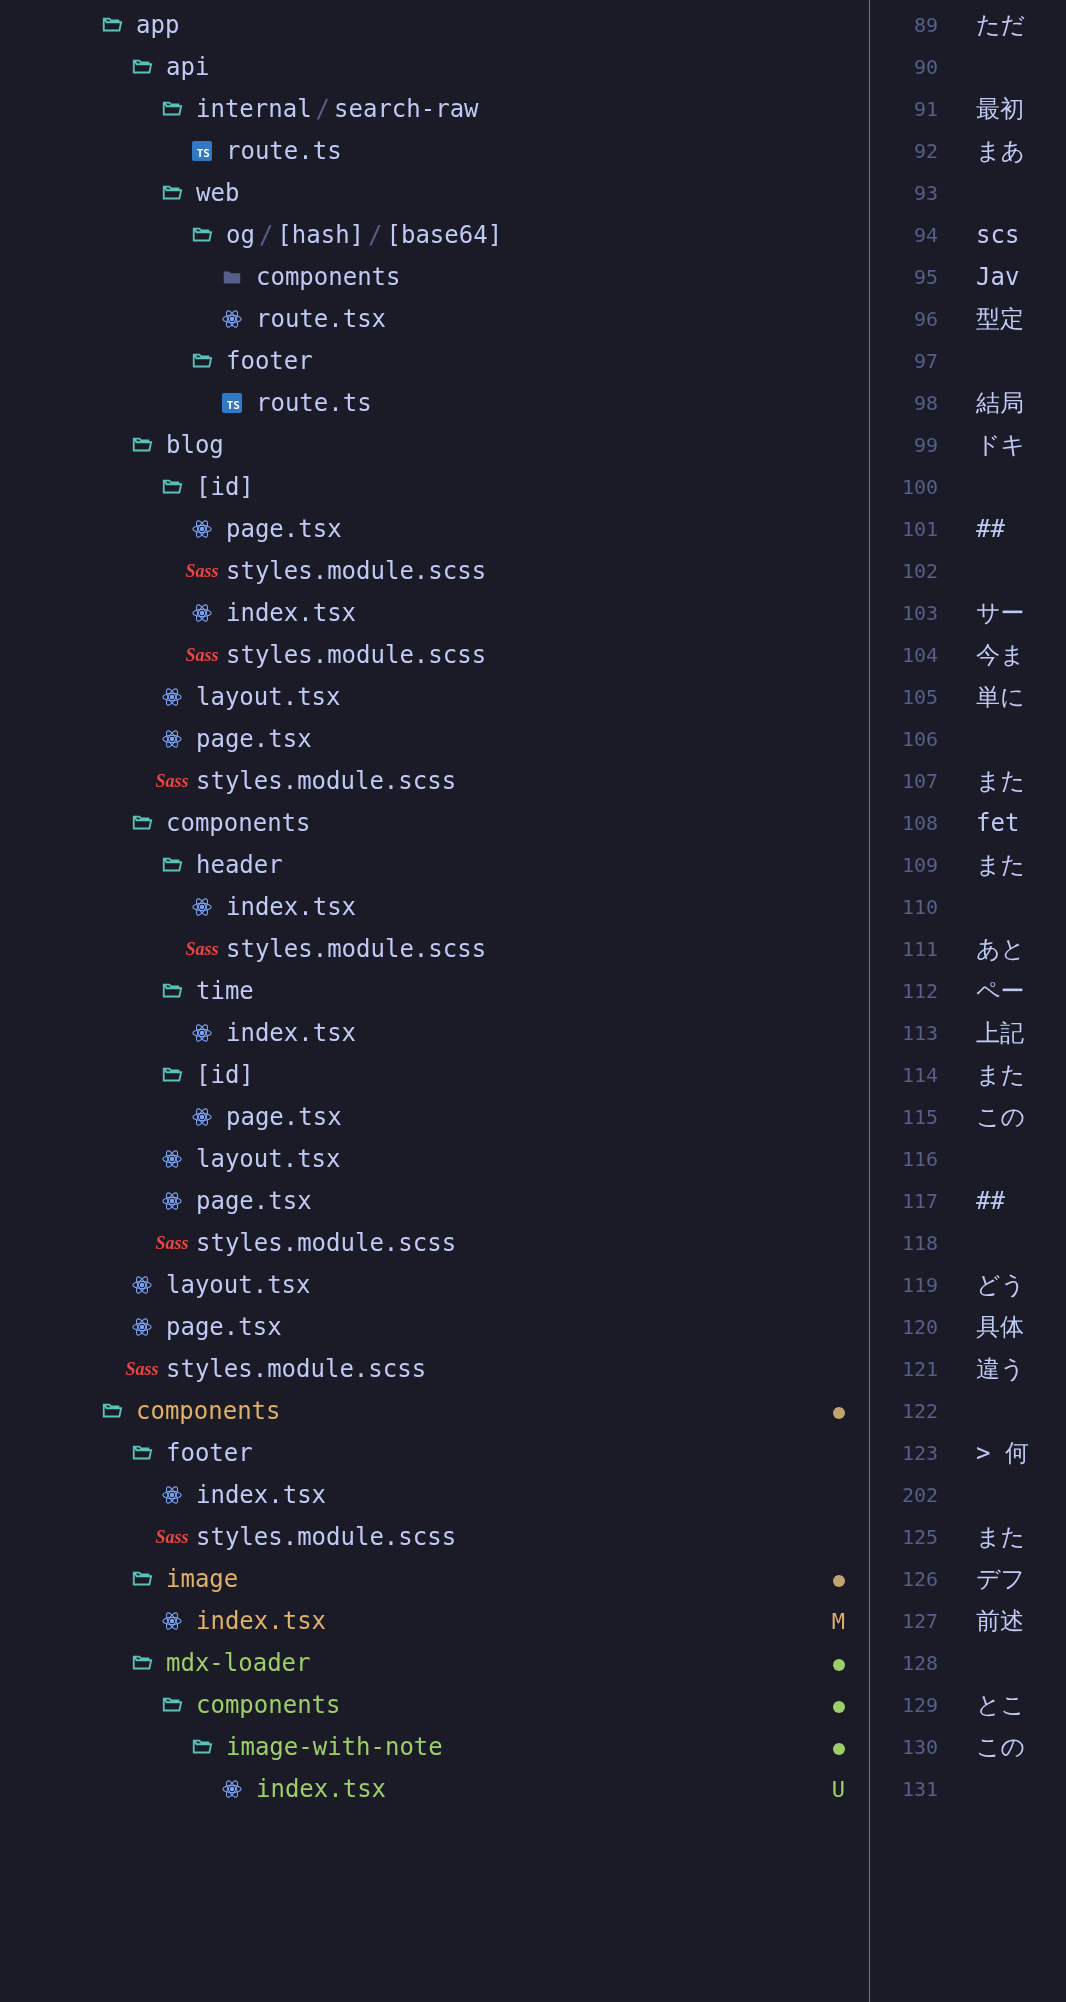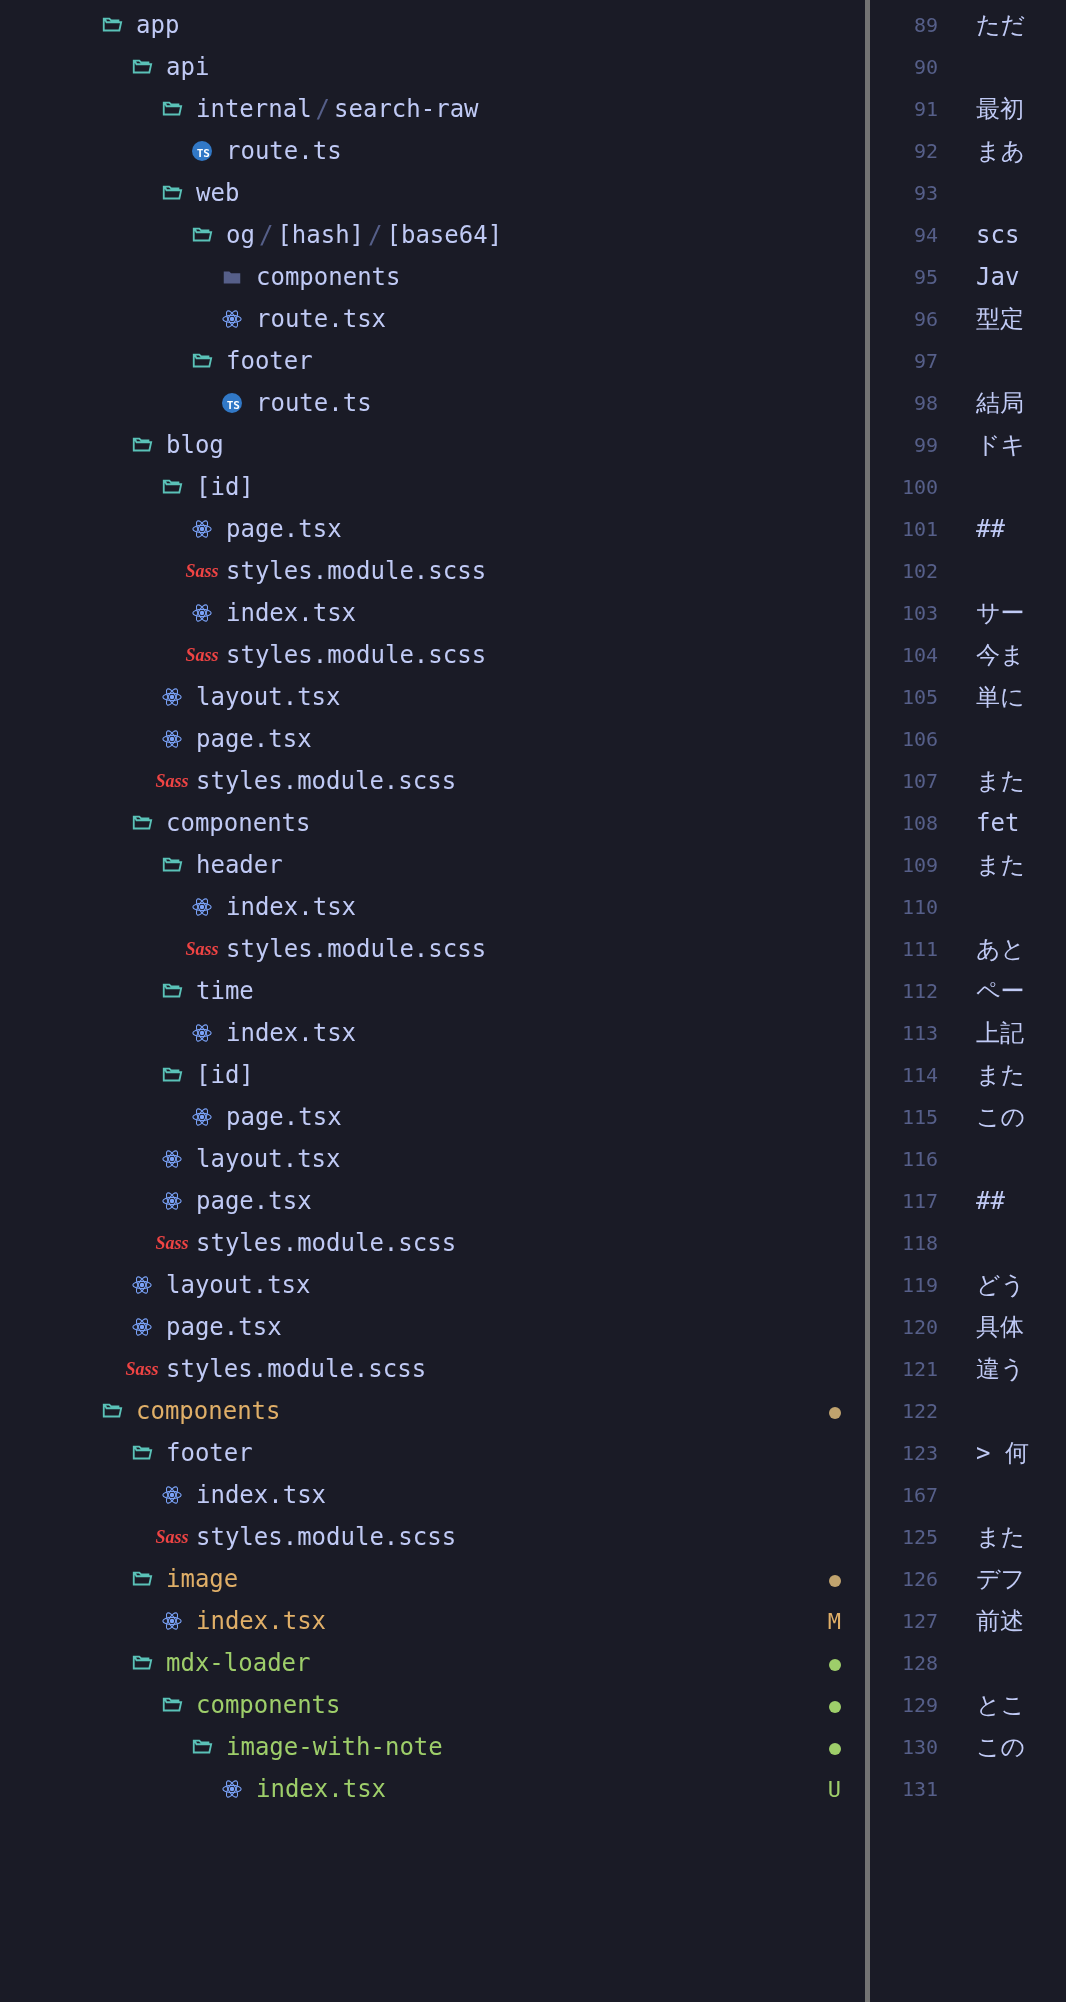--- a/index.html
+++ b/index.html
@@ -10,39 +10,39 @@
     font-size: 24px;
     color: #c0caf5;
     display: flex;
   }
   .left-gutter { width: 70px; background: #1a1b26; flex: 0 0 70px; }
   .sidebar {
     width: 800px;
     background: #1a1b26;
     flex: 0 0 800px;
     padding-top: 4px;
-    border-right: 5px solid #737373;
+    border-right: 1px solid #737373;
     position: relative;
   }
   .tree-row {
     display: flex;
     align-items: center;
     height: 42px;
     padding-left: 0;
     white-space: nowrap;
     position: relative;
   }
   .tree-row .indent { display:inline-block; width: 30px; flex:0 0 30px; }
   .icon { width: 24px; height: 24px; margin-right: 12px; display:inline-flex; align-items:center; justify-content:center; flex:0 0 24px; }
   .folder-icon svg { width: 22px; height: 22px; }
   .folder-open { stroke: #5ac2b8; fill: none; stroke-width: 2; }
   .folder-closed { fill: #565f89; }
   .react-icon svg { width: 22px; height: 22px; }
   .react-stroke { stroke: #7aa2f7; fill: none; stroke-width: 1.2; }
-  .ts-icon { width:20px; height:20px; background:#3178c6; color:#fff; font-size:11px; font-weight:700; display:flex; align-items:flex-end; justify-content:flex-end; padding:1px 2px; border-radius:10px; }
+  .ts-icon { width:20px; height:20px; background:#3178c6; color:#fff; font-size:11px; font-weight:700; display:flex; align-items:flex-end; justify-content:flex-end; padding:1px 2px; border-radius:2px; }
   .sass-icon { color:#ef4444; font-style:italic; font-family: cursive, serif; font-size:18px; font-weight:600; }
   .label { color:#c0caf5; }
   .label .sep { color:#565f89; margin:0 4px; }
   .modified { color:#e0af68 !important; }
   .added { color:#9ece6a !important; }
   .status { position:absolute; right: 24px; font-size: 22px; }
   .dot-yellow { width:12px; height:12px; border-radius:50%; background:#c0a36e; display:inline-block; }
   .dot-green { width:12px; height:12px; border-radius:50%; background:#9ece6a; display:inline-block; }
   .status-M { color:#e0af68; font-weight:500; }
   .status-U { color:#9ece6a; font-weight:500; }
@@ -663,21 +663,21 @@
       <div class="ln">114</div>
       <div class="ln">115</div>
       <div class="ln">116</div>
       <div class="ln">117</div>
       <div class="ln">118</div>
       <div class="ln">119</div>
       <div class="ln">120</div>
       <div class="ln">121</div>
       <div class="ln">122</div>
       <div class="ln">123</div>
-      <div class="ln">167</div>
+      <div class="ln">202</div>
       <div class="ln">125</div>
       <div class="ln">126</div>
       <div class="ln">127</div>
       <div class="ln">128</div>
       <div class="ln">129</div>
       <div class="ln">130</div>
       <div class="ln">131</div>
     </div>
   <div class="code" id="code">
       <div class="cl ">ただ</div>

